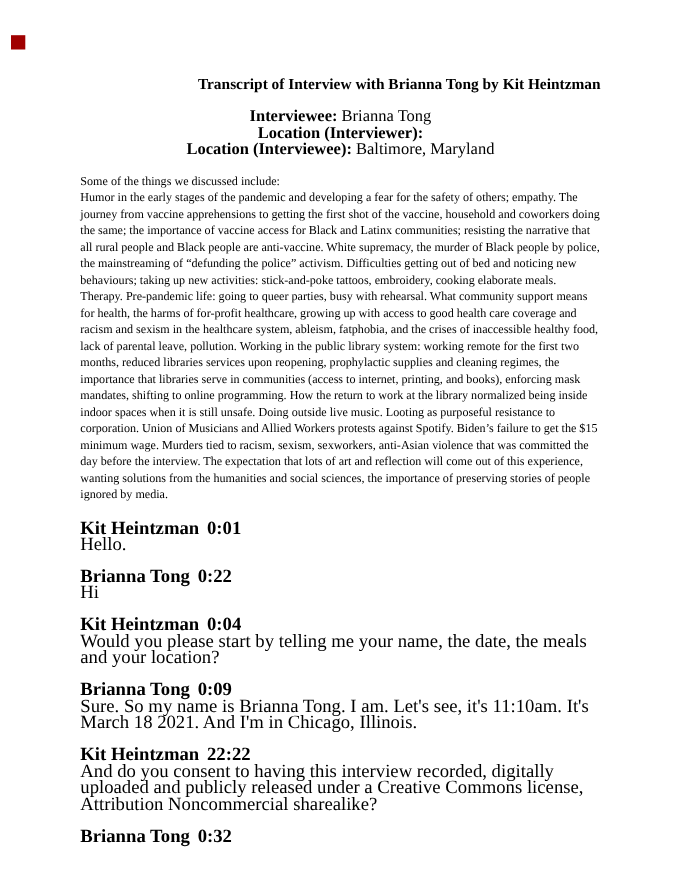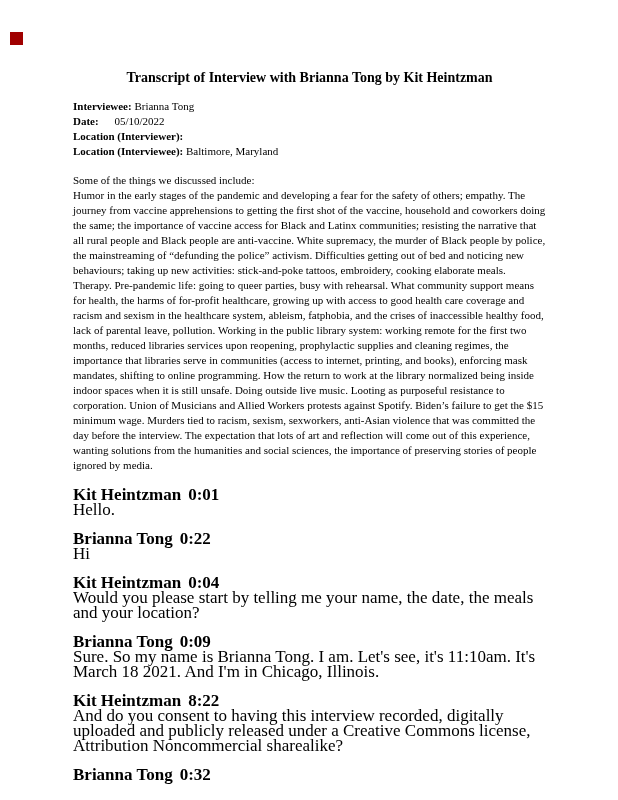--- a/index.html
+++ b/index.html
@@ -26,27 +26,28 @@
   .content {
     position: absolute;
     left: 73px;
     top: 70px;
     width: 473px;
   }
   .doc-title {
     font-size: 14px;
     line-height: 15px;
     font-weight: bold;
-    text-align: center;
+    text-align: right;
     margin: 0 0 14px 0;
   }
   .meta-block {
-    font-size: 11px;
+    font-size: 15px;
     line-height: 15px;
     margin: 0 0 14px 0;
+    text-align: center;
   }
   .meta-row { white-space: nowrap; }
   .meta-label { font-weight: bold; }
   .meta-value { }
   .meta-row.wide-gap .meta-value { margin-left: 13px; }
   .summary-heading {
     font-size: 11px;
     line-height: 15px;
     font-weight: normal;
     margin: 0;
@@ -74,24 +75,20 @@
   <div class="red-marker" style="background: rgb(160, 0, 0);"></div>
 
   <div class="content">
 
     <h1 class="doc-title">Transcript of Interview with Brianna Tong by Kit Heintzman</h1>
 
     <div class="meta-block">
       <div class="meta-row">
         <span class="meta-label">Interviewee:</span>
         <span class="meta-value">Brianna Tong</span>
-      </div>
-      <div class="meta-row wide-gap">
-        <span class="meta-label">Date:</span>
-        <span class="meta-value">05/10/2022</span>
       </div>
       <div class="meta-row">
         <span class="meta-label">Location (Interviewer):</span>
         <span class="meta-value"></span>
       </div>
       <div class="meta-row">
         <span class="meta-label">Location (Interviewee):</span>
         <span class="meta-value">Baltimore, Maryland</span>
       </div>
     </div>
@@ -124,21 +121,21 @@
 
       <div class="dialogue-entry">
         <div class="speaker-line">
           <span>Brianna Tong</span><span class="timestamp">0:09</span>
         </div>
         <div class="dialogue-text">Sure. So my name is Brianna Tong. I am. Let's see, it's 11:10am. It's March 18 2021. And I'm in Chicago, Illinois.</div>
       </div>
 
       <div class="dialogue-entry">
         <div class="speaker-line">
-          <span>Kit Heintzman</span><span class="timestamp">8:22</span>
+          <span>Kit Heintzman</span><span class="timestamp">22:22</span>
         </div>
         <div class="dialogue-text">And do you consent to having this interview recorded, digitally uploaded and publicly released under a Creative Commons license, Attribution Noncommercial sharealike?</div>
       </div>
 
       <div class="dialogue-entry">
         <div class="speaker-line">
           <span>Brianna Tong</span><span class="timestamp">0:32</span>
         </div>
         <div class="dialogue-text"></div>
       </div>

